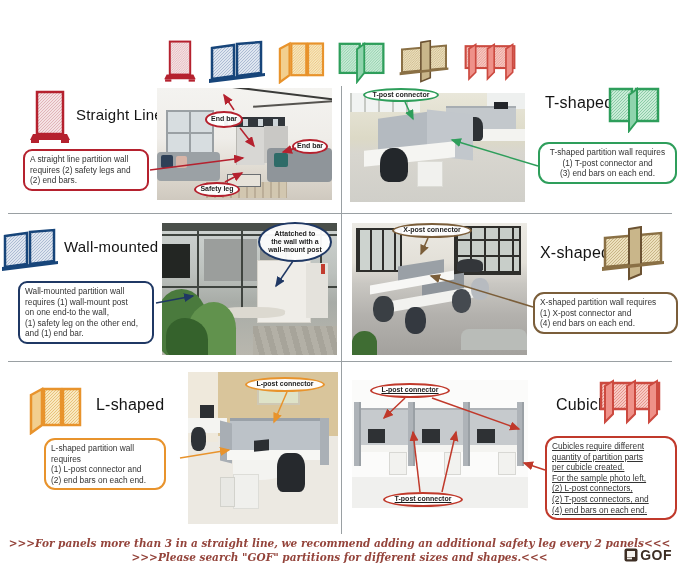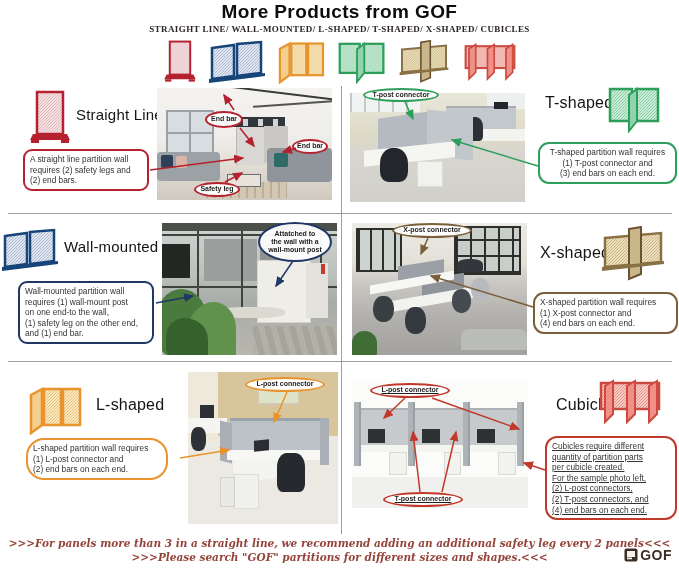--- a/index.html
+++ b/index.html
@@ -143,22 +143,20 @@
   .logo span{font-size:14px;font-weight:700;color:#3d2e24;letter-spacing:.5px;
              font-family:"Liberation Sans",sans-serif;}
 
   .arrows{position:absolute;left:0;top:0;z-index:30;pointer-events:none;}
 </style>
 </head>
 <body>
 
 <div class="poster">
 
-  <div class="title">More Products from GOF</div>
-  <div class="subtitle">STRAIGHT LINE/ WALL-MOUNTED/ L-SHAPED/ T-SHAPED/ X-SHAPED/ CUBICLES</div>
 
   <div class="icon-row">
     <svg width="40" height="44" viewBox="0 0 40 56">
       <defs>
           <pattern id="hR" width="3" height="3" patternUnits="userSpaceOnUse">
         <rect width="3" height="3" fill="#f5e2e4"></rect>
             <path d="M0,3 L3,0" stroke="#dca8ae" stroke-width="0.8"></path>
           </pattern>
         </defs>
       <rect x="7" y="2" width="26" height="42" fill="url(#hR)" stroke="#b5212e" stroke-width="2.5"></rect>
@@ -392,21 +390,21 @@
           <pattern id="hO2" width="3" height="3" patternUnits="userSpaceOnUse">
         <rect width="3" height="3" fill="#f9e8c0"></rect>
             <path d="M0,3 L3,0" stroke="#e3b96a" stroke-width="0.8"></path>
           </pattern>
         </defs>
       <polygon points="3,10 14,4 14,40 3,48" fill="#f2cf8f" stroke="#e8932c" stroke-width="2.5"></polygon>
       <rect x="16" y="4" width="17" height="36" fill="url(#hO2)" stroke="#e8932c" stroke-width="2.5"></rect>
       <rect x="35" y="4" width="17" height="36" fill="url(#hO2)" stroke="#e8932c" stroke-width="2.5"></rect>
     </svg>
     <div class="sec-label" style="left:96px;top:396px;">L-shaped</div>
-    <div class="note b-org" style="left:26px;top:438px;width:142px;border-radius:18px;">L-shaped partition wall requires
+    <div class="note b-org" style="left:44px;top:438px;width:122px;border-radius:11px;">L-shaped partition wall requires
 (1) L-post connector and
 (2) end bars on each end.</div>
 
     <div class="photo p5" style="left:188px;top:372px;width:150px;height:152px;">
       <div class="wall"></div>
         <div class="col"></div>
         <div class="pic"></div>
       <div class="bdesk"></div>
         <div class="bmon"></div>
         <div class="bchair"></div>

